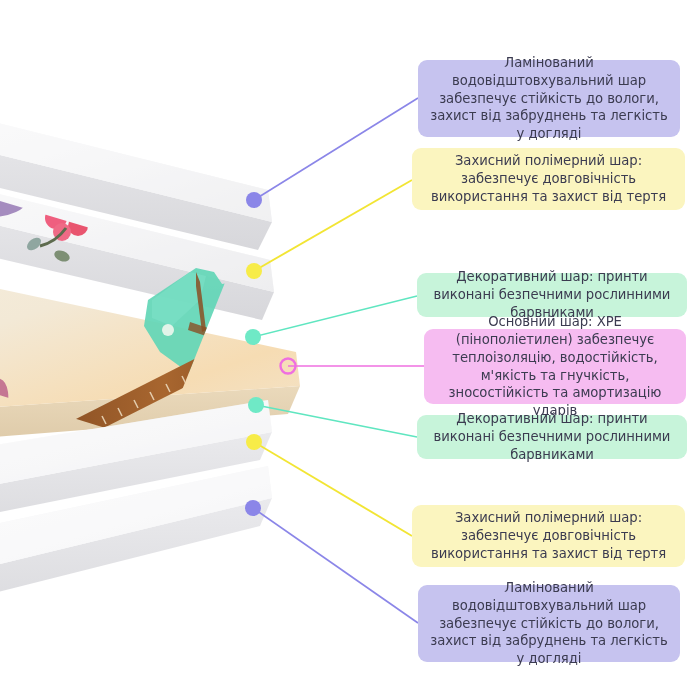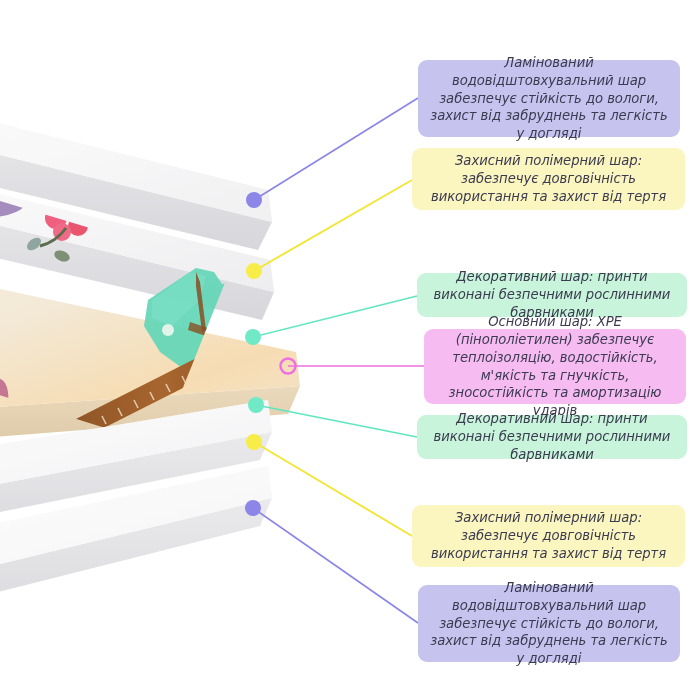--- a/index.html
+++ b/index.html
@@ -10,21 +10,20 @@
   }
   body {
     font-family: "DejaVu Sans", "Liberation Sans", sans-serif;
   }
   #canvas {
     position: relative;
     width: 700px;
     height: 700px;
     background: #ffffff;
     overflow: hidden;
-    font-style: italic;
   }
 
   
   #illustration {
     position: absolute;
     left: 0;
     top: 0;
     width: 340px;
     height: 700px;
     overflow: hidden;

